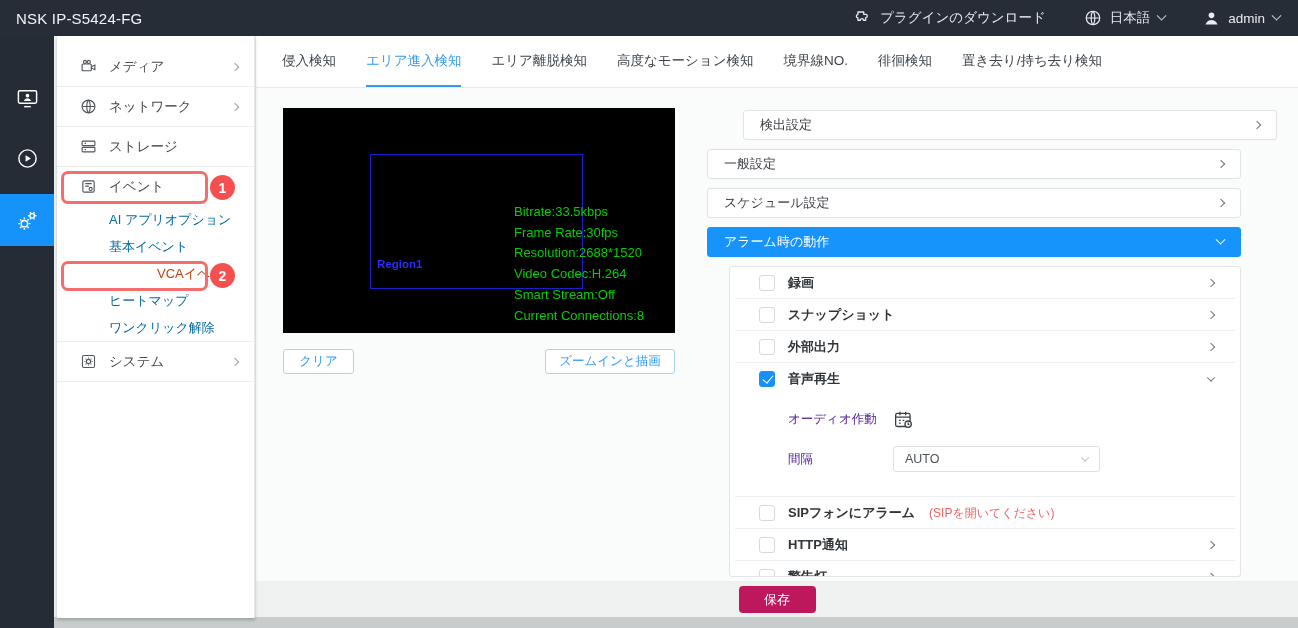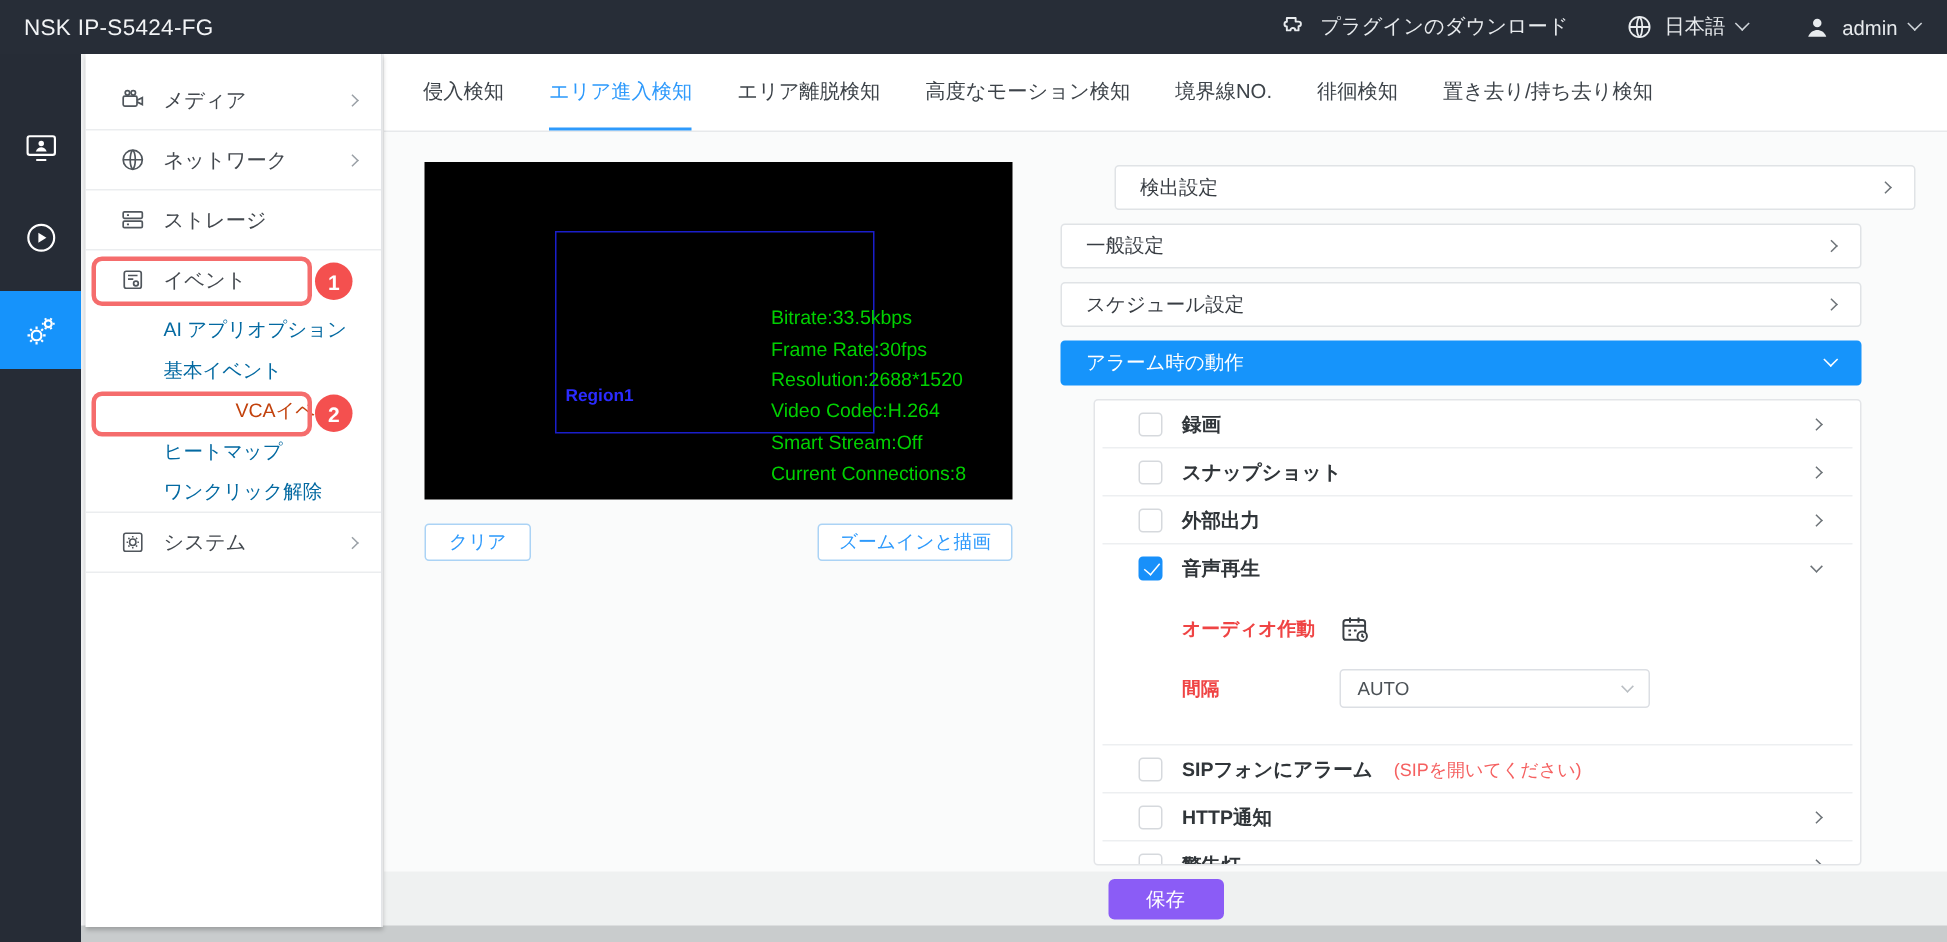--- a/index.html
+++ b/index.html
@@ -68,29 +68,29 @@
   .p-row { height:31px; display:flex; align-items:center; padding:0 26px 0 29px; cursor:pointer; }
   .p-row .p-label { flex:1; font-size:13px; font-weight:bold; color:#303539; }
   .p-sep { height:1px; background:#edeff1; margin:0 5px; }
   .cb { width:16px; height:16px; border:1px solid #d6d9dd; border-radius:3px; background:#fff; margin-right:13px; flex:0 0 16px; cursor:pointer; position:relative; }
   .cb.checked { background:#1890fa; border-color:#1890fa; }
   .cb.checked::after { content:""; position:absolute; left:4.5px; top:1.5px; width:5px; height:9px; border-right:1.8px solid #fff; border-bottom:1.8px solid #fff; transform:rotate(40deg); }
   .chev-d-g { width:6px; height:6px; border-right:1.6px solid #6d7378; border-bottom:1.6px solid #6d7378; transform:rotate(45deg) translate(-1px,-1px); }
 
   .audio-sub { padding:10px 0 12px 58px; }
   .as-row { display:flex; align-items:center; height:30px; margin-bottom:10px; }
-  .as-label { width:105px; font-size:12.5px; color:#ef4444;font-weight:bold; }
+  .as-label { width:105px; font-size:12.5px; color:#4c1d95; }
   .dd { width:207px; height:26px; border:1px solid #dcdfe4; border-radius:3px; display:flex; align-items:center; padding:0 11px; font-size:12.5px; color:#4b5156; cursor:pointer; background:#fff; }
   .dd .dd-value { flex:1; }
   .chev-d-lt { width:6px; height:6px; border-right:1.5px solid #b9bec3; border-bottom:1.5px solid #b9bec3; transform:rotate(45deg) translate(-1px,-1px); }
   .sip-note { font-size:12px; color:#f56060; margin-left:14px; font-weight:normal; }
 
   
   .savebar { position:absolute; left:0; top:545px; width:1042px; height:37px; background:#eff1f1; display:flex; align-items:center; justify-content:center; }
-  .btn-save { width:77px; height:27px; background:#8b5cf6; border:none; border-radius:4px; color:#fff; font-size:13px; display:flex; align-items:center; justify-content:center; cursor:pointer; }
+  .btn-save { width:77px; height:27px; background:#be185d; border:none; border-radius:4px; color:#fff; font-size:13px; display:flex; align-items:center; justify-content:center; cursor:pointer; }
 
   .bottombar { position:absolute; left:54px; top:617px; width:1244px; height:11px; background:#c9cccd; z-index:5; }
 
   svg { display:block; }
 </style>
 </head>
 <body>
 
 <div class="topbar">
   <div class="title">NSK IP-S5424-FG</div>

